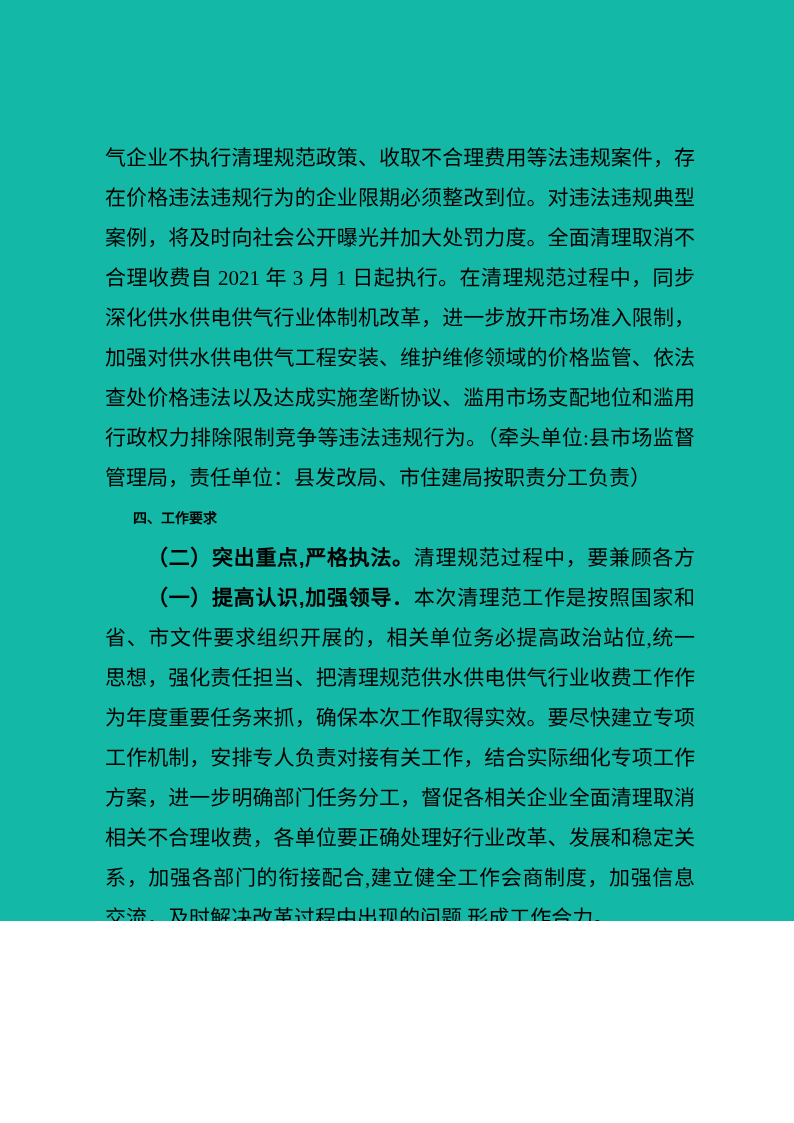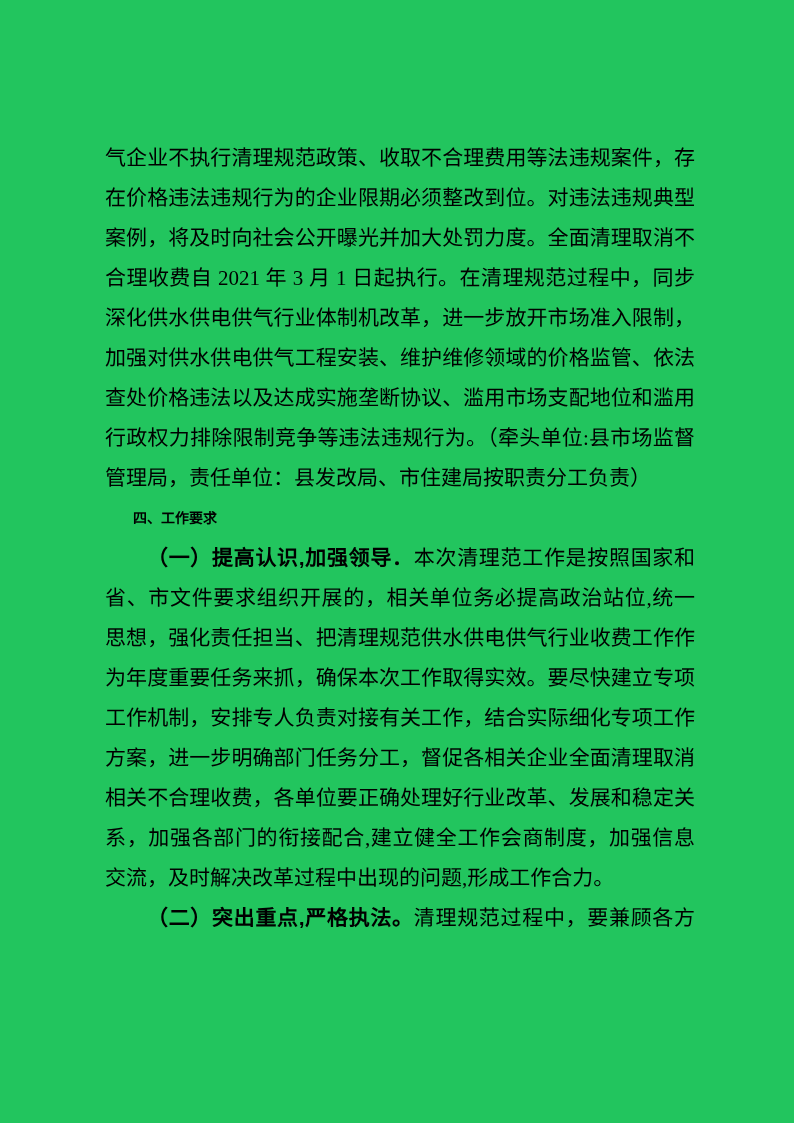--- a/index.html
+++ b/index.html
@@ -3,22 +3,22 @@
 <meta charset="utf-8">
 <style>
   html, body {
     margin: 0;
     padding: 0;
     background: #ffffff;
   }
   .page {
     position: relative;
     width: 794px;
-    height: 1123px;
-    background: #22c55e;
+    height: 921px;
+    background: #14b8a6;
     color: #000000;
     overflow: hidden;
     font-family: "Liberation Serif", "DejaVu Serif", serif;
   }
   .text-block {
     position: absolute;
     left: 105px;
     top: 138px;
     width: 590px;
     font-size: 21px;
@@ -65,20 +65,20 @@
 <body>
 
 <div class="page">
 
   <div class="text-block">
 
     <p class="para"><span>气企业不执行清理规范政策、收取不合理费用等法违规案件，存在价格违法违规行为的企业限期必须整改到位。对违法违规典型案例，将及时向社会公开曝光并加大处罚力度。全面清理取消不合理收费自 2021 年 3 月 1 日起执行。在清理规范过程中，同步深化供水供电供气行业体制机改革，进一步放开市场准入限制，加强对供水供电供气工程安装、维护维修领域的价格监管、依法查处价格违法以及达成实施垄断协议、滥用市场支配地位和滥用行政权力排除限制竞争等违法违规行为。（牵头单位:县市场监督管理局，责任单位：县发改局、市住建局按职责分工负责）</span></p>
 
     <h2 class="section-heading">四、工作要求</h2>
 
+    <p class="para indent-2 justify-last"><span class="bold-lead">（二）突出重点,严格执法。</span><span>清理规范过程中，要兼顾各方</span></p>
+
     <p class="para indent-2"><span class="bold-lead">（一）提高认识,加强领导．</span><span>本次清理范工作是按照国家和省、市文件要求组织开展的，相关单位务必提高政治站位,统一思想，强化责任担当、把清理规范供水供电供气行业收费工作作为年度重要任务来抓，确保本次工作取得实效。要尽快建立专项工作机制，安排专人负责对接有关工作，结合实际细化专项工作方案，进一步明确部门任务分工，督促各相关企业全面清理取消相关不合理收费，各单位要正确处理好行业改革、发展和稳定关系，加强各部门的衔接配合,建立健全工作会商制度，加强信息交流，及时解决改革过程中出现的问题,形成工作合力。</span></p>
-
-    <p class="para indent-2 justify-last"><span class="bold-lead">（二）突出重点,严格执法。</span><span>清理规范过程中，要兼顾各方</span></p>
 
   </div>
 
 
 </div>
 
 </body></html>

